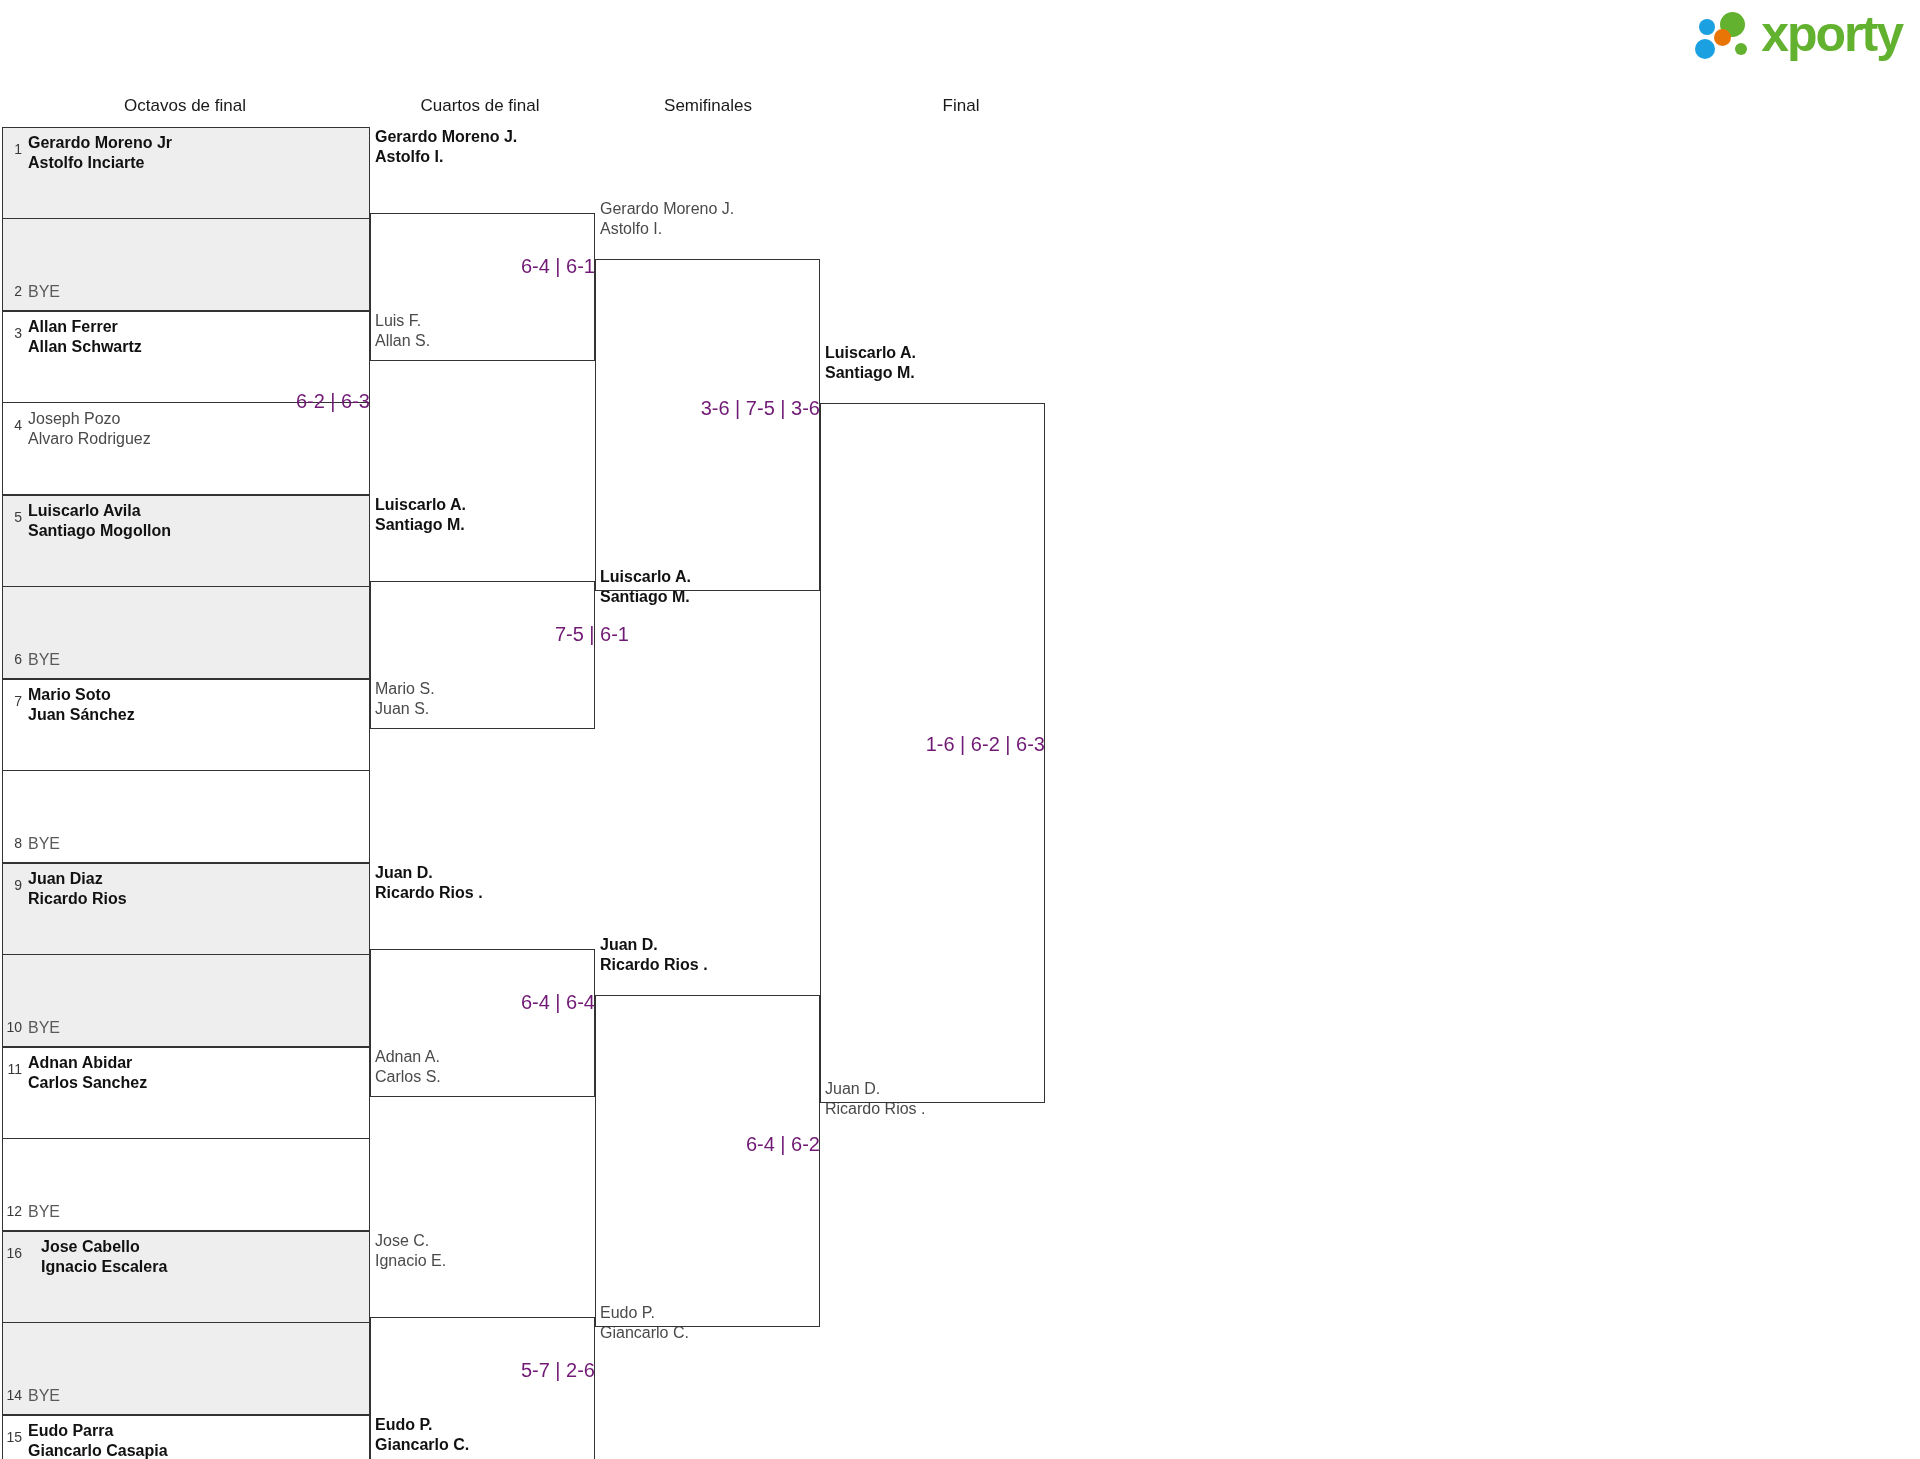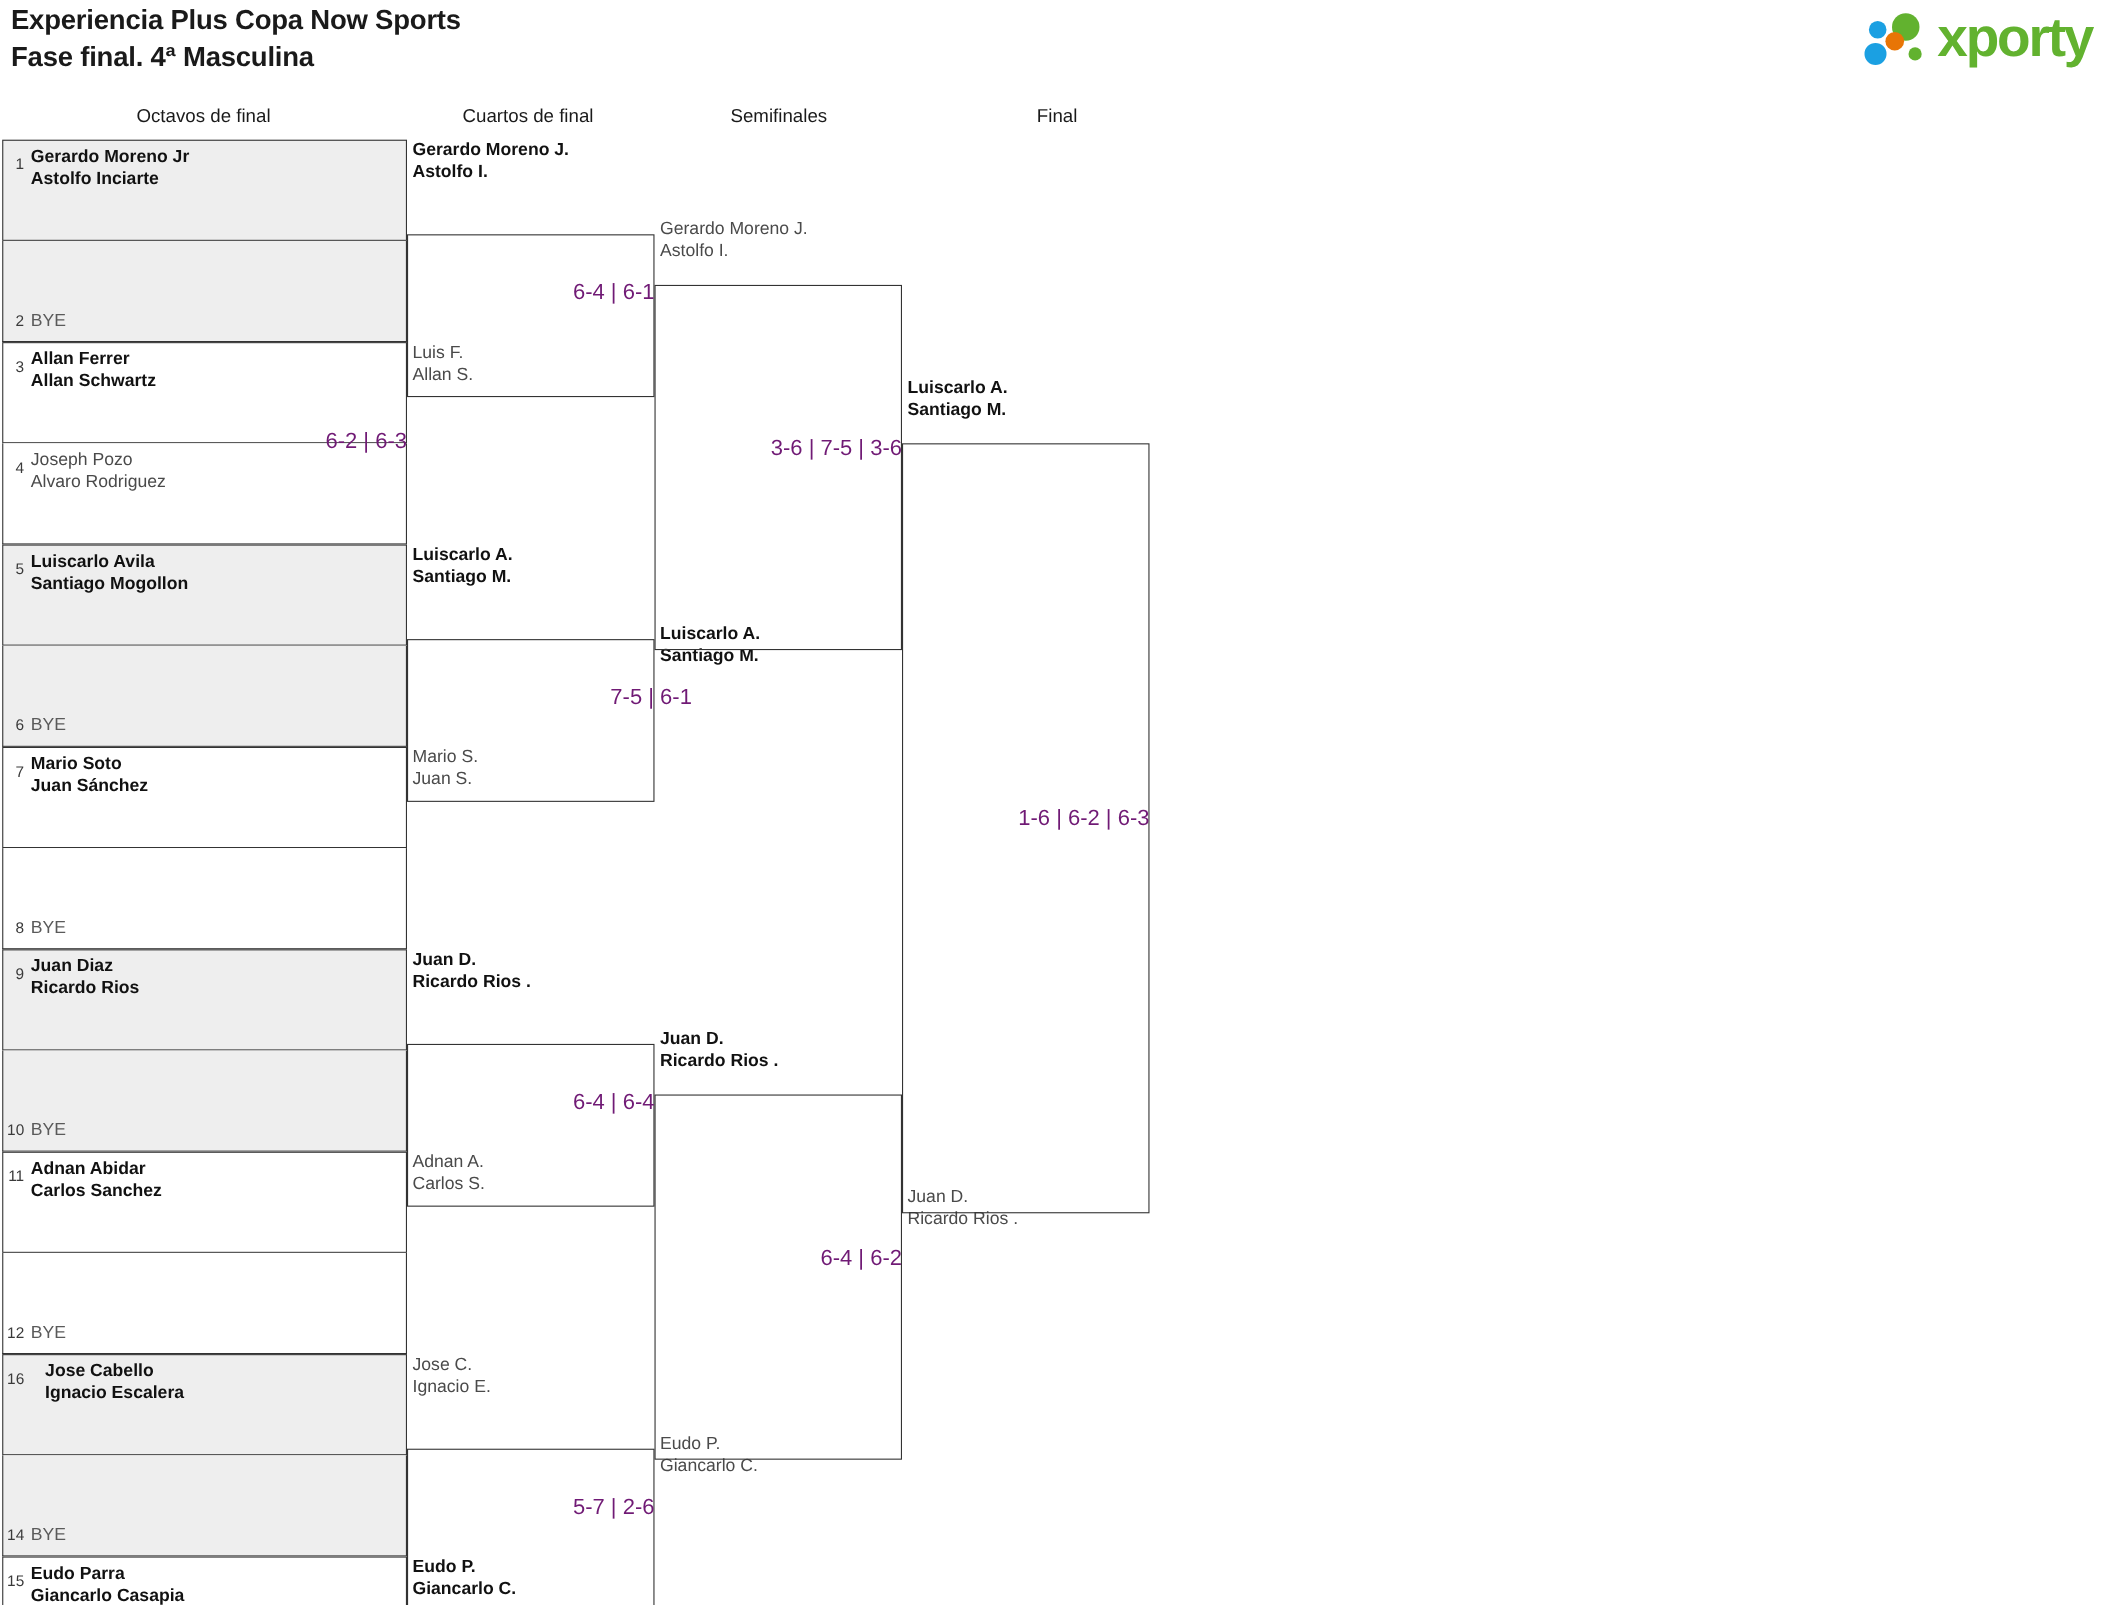--- a/index.html
+++ b/index.html
@@ -117,24 +117,20 @@
     color: #701a75;
     white-space: nowrap;
     text-align: right;
   }
 </style>
 </head>
 <body>
 
 <div id="page">
 
-  <div class="title-block">
-    <div class="title-line">Experiencia Plus Copa Now Sports</div>
-    <div class="title-line">Fase final. 4ª Masculina</div>
-  </div>
 
   <div class="logo">
     <div class="logo-mark">
       <span class="dot dot-big-green"></span>
       <span class="dot dot-blue-top"></span>
       <span class="dot dot-orange"></span>
       <span class="dot dot-blue-bottom"></span>
       <span class="dot dot-sm-green"></span>
     </div>
     <div class="logo-word">xporty</div>

